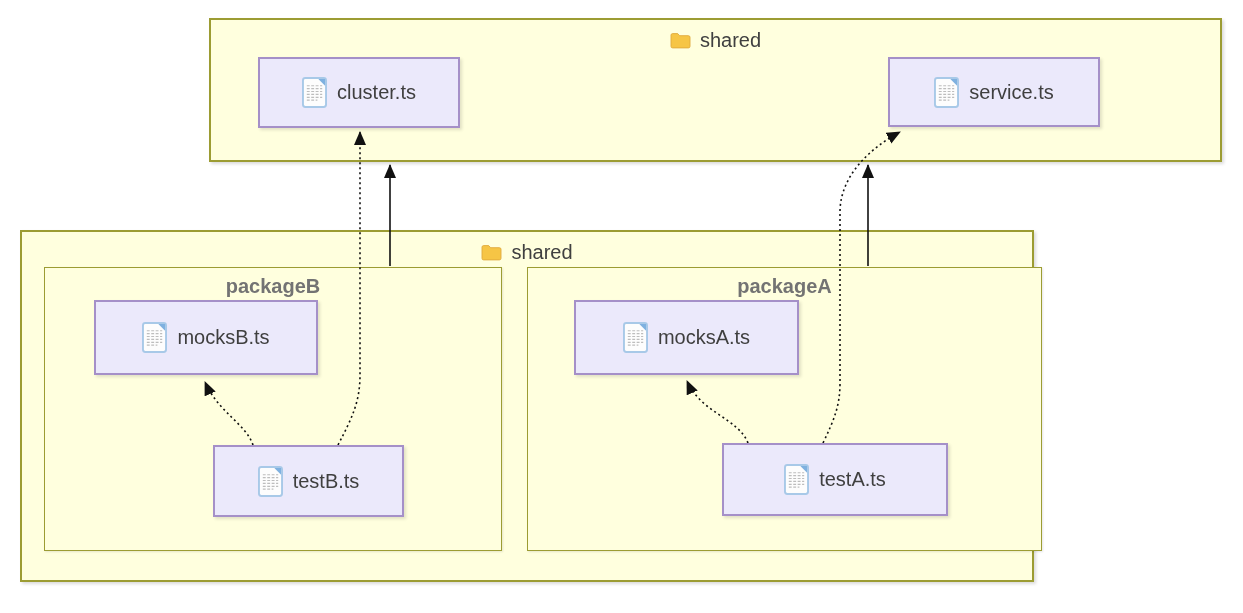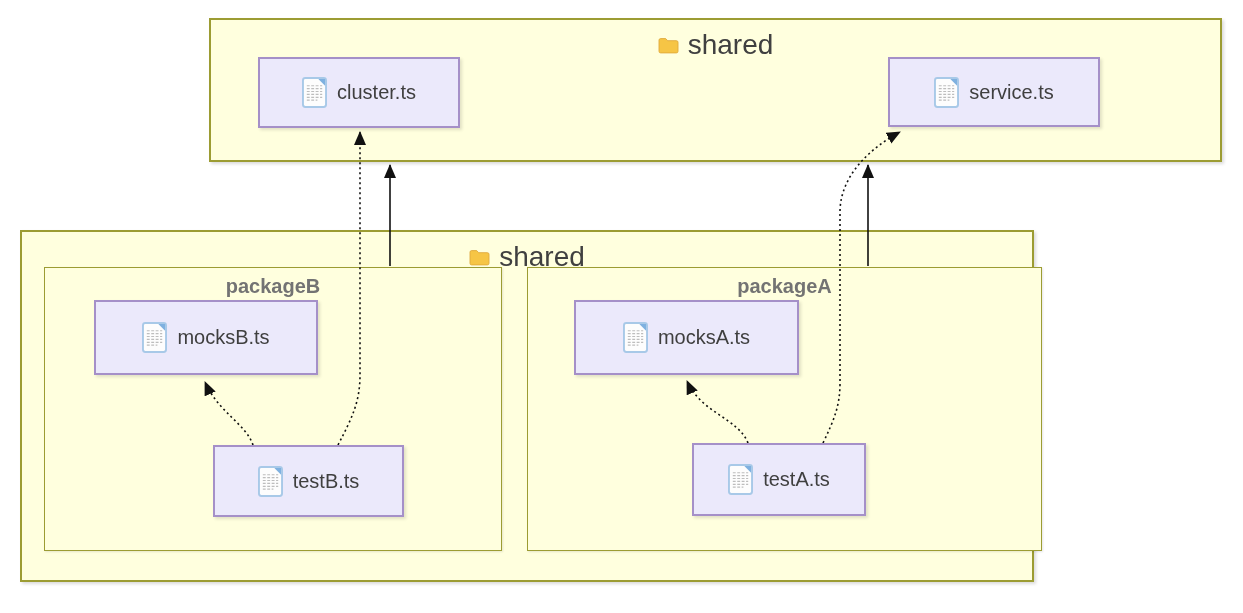--- a/index.html
+++ b/index.html
@@ -17,21 +17,21 @@
     background: #FFFFDE;
     border: 2px solid #9C9C33;
     box-shadow: 2px 2px 3px rgba(0,0,0,0.14);
   }
   .group-label {
     display: flex;
     align-items: center;
     justify-content: center;
     gap: 9px;
     padding-top: 9px;
-    font-size: 28px;
+    font-size: 20px;
     color: #404040;
   }
   .subgroup {
     position: absolute;
     background: #FFFFDE;
     border: 1.5px solid #9C9C33;
     box-shadow: 1px 1px 2px rgba(0,0,0,0.10);
   }
   .subgroup-label {
     text-align: center;
@@ -194,21 +194,21 @@
           <line x1="5" y1="15" x2="21" y2="15"></line>
             <line x1="5" y1="18" x2="21" y2="18"></line>
           <line x1="5" y1="21" x2="21" y2="21"></line>
             <line x1="5" y1="24" x2="16" y2="24"></line>
         </g>
       </svg>
     </span>
     <span>testB.ts</span>
   </div>
 
-  <div class="node" style="left:692px; top:443px; width:174px; height:73px;align-items:center;">
+  <div class="node" style="left:722px; top:443px; width:226px; height:73px;align-items:center;">
     <span class="icon">
       <svg width="25" height="31" viewBox="0 0 26 32">
         <rect x="1" y="1" width="24" height="30" rx="2.5" fill="#FDFDFD" stroke="#A8C9E8" stroke-width="2"></rect>
         <path d="M17 2 h7 v7 Z" fill="#7FB1E0"></path>
         <g stroke="#BDBDBD" stroke-width="1.2" stroke-dasharray="3 1.6">
           <line x1="5" y1="9" x2="21" y2="9"></line>
             <line x1="5" y1="12" x2="21" y2="12"></line>
           <line x1="5" y1="15" x2="21" y2="15"></line>
             <line x1="5" y1="18" x2="21" y2="18"></line>
           <line x1="5" y1="21" x2="21" y2="21"></line>

